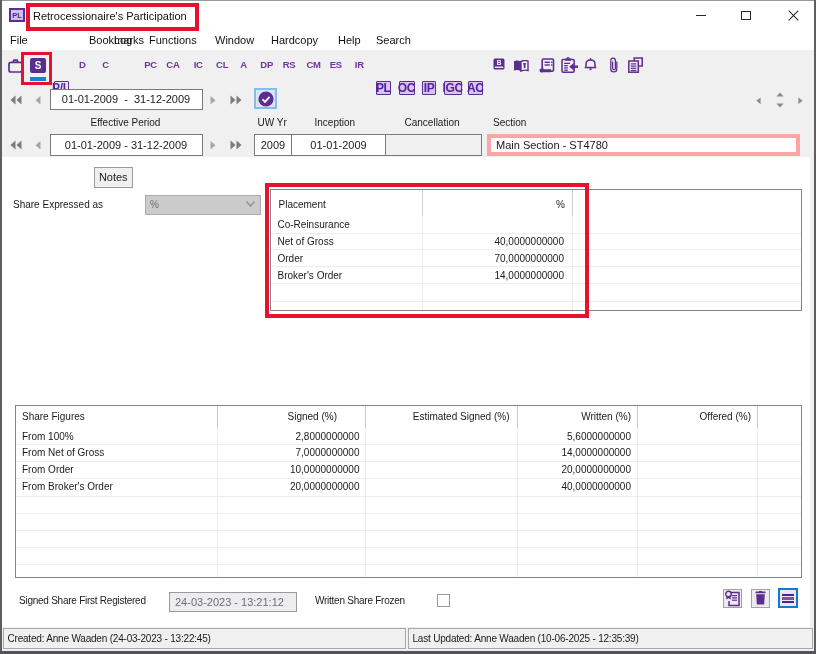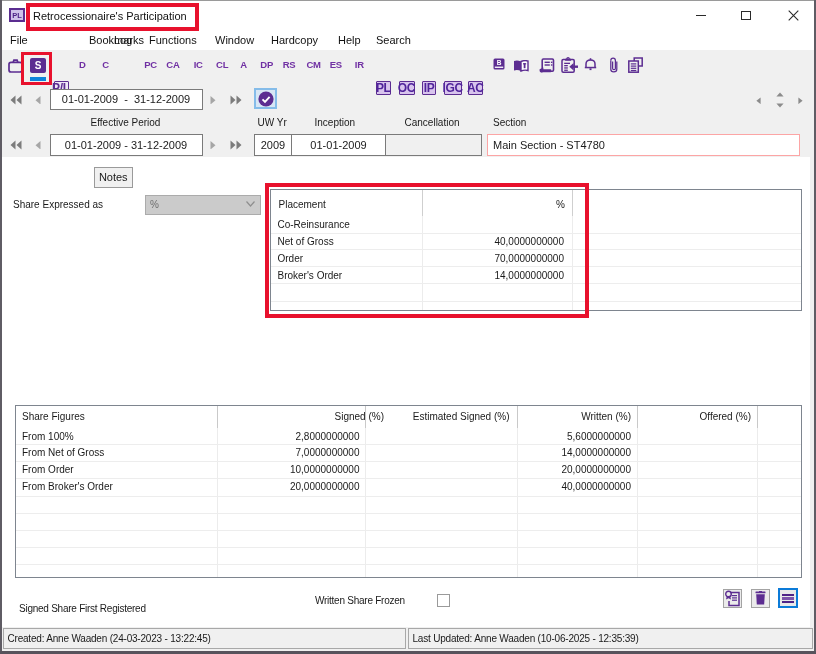--- a/index.html
+++ b/index.html
@@ -180,21 +180,21 @@
     </svg>
   <svg class="abs" style="left:229.5px;top:139.5px;" width="12.5" height="10" viewBox="0 0 12.5 10">
       <path d="M0.5 0.5 L0.5 9.5 L5.5 5 Z M6.5 0.5 L6.5 9.5 L11.5 5 Z" fill="#7c7c7c"></path>
     </svg>
   <div class="abs" style="left:254px;top:133.5px;width:228px;height:22px;border:1px solid #7a7a7a;background:#fff;"></div>
   <div class="abs" style="left:255px;top:134.5px;width:36px;height:20px;display:flex;align-items:center;justify-content:center;font-size:11px;color:#1a1a1a;">2009</div>
   <div class="abs" style="left:291px;top:134.5px;width:1px;height:20px;background:#7a7a7a;"></div>
   <div class="abs" style="left:292px;top:134.5px;width:93px;height:20px;display:flex;align-items:center;justify-content:center;font-size:11px;color:#1a1a1a;">01-01-2009</div>
   <div class="abs" style="left:385px;top:134.5px;width:1px;height:20px;background:#7a7a7a;"></div>
   <div class="abs" style="left:386px;top:134.5px;width:95px;height:20px;background:#f0f0f0;"></div>
-  <div class="abs" style="left:487px;top:133.5px;width:313px;height:22px;background:#fff;border:1px solid #fca5a5;display:flex;align-items:center;font-size:11px;color:#1a1a1a;padding-left:5px;">Main Section - ST4780</div>
+  <div class="abs" style="left:487px;top:133.5px;width:313px;height:22px;background:#fff;border:4px solid #fca5a5;display:flex;align-items:center;font-size:11px;color:#1a1a1a;padding-left:5px;">Main Section - ST4780</div>
 
   <div class="abs" style="left:2px;top:157px;width:812px;height:470px;background:#fff;"></div>
   <div class="abs" style="left:809.5px;top:157px;width:4.5px;height:470px;background:#f0f0f0;"></div>
 
   <div class="abs" style="left:94px;top:166.5px;width:38.5px;height:21.5px;background:#f0f0f0;border:1px solid #9a9a9a;display:flex;align-items:center;justify-content:center;font-size:11px;color:#1a1a1a;">Notes</div>
 
   <span class="abs t11" style="left:13px;top:198.5px;">Share Expressed as</span>
   <div class="abs" style="left:145px;top:194.5px;width:115.5px;height:20px;background:#cbcbcb;border:1px solid #ababab;"></div>
   <span class="abs" style="left:150px;top:199px;font-size:10px;color:#6e6e6e;">%</span>
   <svg class="abs" style="left:246px;top:201px;" width="9" height="6" viewBox="0 0 9 6">
@@ -236,38 +236,39 @@
   <div class="vline" style="left:756.5px;top:428px;height:149px;background:#ececec;"></div>
   <div class="hline" style="left:16px;top:443.8px;width:785px;"></div>
   <div class="hline" style="left:16px;top:460.8px;width:785px;"></div>
   <div class="hline" style="left:16px;top:478px;width:785px;"></div>
   <div class="hline" style="left:16px;top:495.8px;width:785px;"></div>
   <div class="hline" style="left:16px;top:513px;width:785px;"></div>
   <div class="hline" style="left:16px;top:530px;width:785px;"></div>
   <div class="hline" style="left:16px;top:547px;width:785px;"></div>
   <div class="hline" style="left:16px;top:564px;width:785px;"></div>
   <span class="abs t11" style="left:22px;top:411px;">Share Figures</span>
-  <span class="abs t11" style="right:432px;top:411px;">Signed (%)</span>
+  <span class="abs t11" style="right:479px;top:411px;">Signed (%)</span>
   <span class="abs t11" style="right:306.5px;top:411px;">Estimated Signed (%)</span>
   <span class="abs t11" style="right:185px;top:411px;">Written (%)</span>
   <span class="abs t11" style="right:65px;top:411px;">Offered (%)</span>
   <span class="abs t11" style="left:22px;top:430.5px;">From 100%</span>
   <span class="abs t11" style="right:456.5px;top:430.5px;">2,8000000000</span>
   <span class="abs t11" style="right:185px;top:430.5px;">5,6000000000</span>
   <span class="abs t11" style="left:22px;top:447.2px;">From Net of Gross</span>
   <span class="abs t11" style="right:456.5px;top:447.2px;">7,0000000000</span>
   <span class="abs t11" style="right:185px;top:447.2px;">14,0000000000</span>
   <span class="abs t11" style="left:22px;top:464.2px;">From Order</span>
   <span class="abs t11" style="right:456.5px;top:464.2px;">10,0000000000</span>
   <span class="abs t11" style="right:185px;top:464.2px;">20,0000000000</span>
   <span class="abs t11" style="left:22px;top:481.4px;">From Broker's Order</span>
   <span class="abs t11" style="right:456.5px;top:481.4px;">20,0000000000</span>
   <span class="abs t11" style="right:185px;top:481.4px;">40,0000000000</span>
 
-  <span class="abs t11" style="left:19px;top:594.5px;letter-spacing:-0.25px;margin-top:8px;">Signed Share First Registered</span>
+  <span class="abs t11" style="left:19px;top:594.5px;letter-spacing:-0.25px;">Signed Share First Registered</span>
+  <div class="abs" style="left:169px;top:591.5px;width:128px;height:20px;background:#ededef;border:1px solid #9a9a9a;display:flex;align-items:center;font-size:11px;color:#6e6e6e;padding-left:5px;">24-03-2023 - 13:21:12</div>
   <span class="abs t11" style="left:315px;top:594.5px;letter-spacing:-0.25px;">Written Share Frozen</span>
   <div class="abs" style="left:436.5px;top:593.5px;width:13px;height:13.5px;background:#fff;border:1px solid #9a9a9a;"></div>
 
   <div class="abs" style="left:722.5px;top:588.5px;width:19.5px;height:19.5px;background:#ebebeb;border:1px solid #a3a3a3;"></div>
   <svg class="abs" style="left:724.5px;top:590px;" width="16" height="17" viewBox="0 0 16 17">
     <path d="M5 2.5 L14 2.5 L14 15.5 L4 15.5 L4 11" fill="none" stroke="#5c2d91" stroke-width="1.5"></path>
     <rect x="7" y="5" width="5" height="1.2" fill="#5c2d91"></rect>
     <rect x="7" y="7.3" width="5" height="1.2" fill="#5c2d91"></rect>
     <rect x="7" y="9.6" width="5" height="1.2" fill="#5c2d91"></rect>
     <circle cx="3.5" cy="4" r="2.8" fill="none" stroke="#5c2d91" stroke-width="1.4"></circle>

